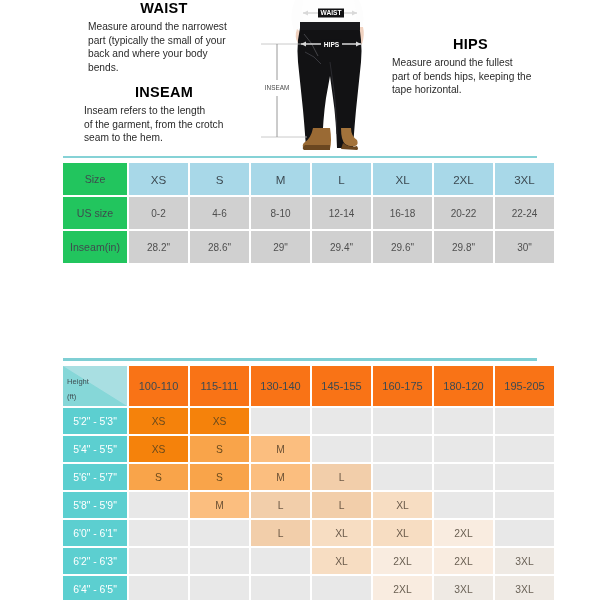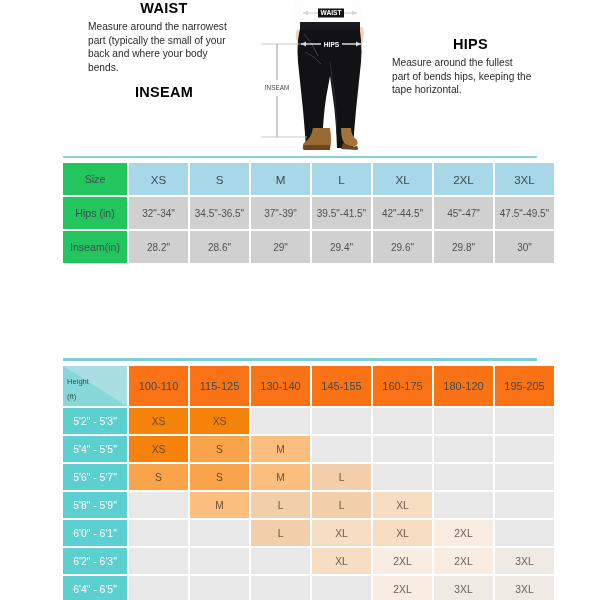--- a/index.html
+++ b/index.html
@@ -141,20 +141,23 @@
 
   <div class="blurb blurb-waist">
     <div class="bt">WAIST</div>
     <div class="bp">Measure around the narrowest
 part (typically the small of your
 back and where your body bends.</div>
   </div>
 
   <div class="blurb blurb-inseam">
     <div class="bt">INSEAM</div>
+    <div class="bp">Inseam refers to the length
+of the garment, from the crotch
+seam to the hem.</div>
   </div>
 
   <div class="blurb blurb-hips">
     <div class="bt">HIPS</div>
     <div class="bp">Measure around the fullest
 part of bends hips, keeping the
 tape horizontal.</div>
   </div>
 
   <div class="figure-wrap">
@@ -222,28 +225,28 @@
         <td class="rowhead">Size</td>
         <td class="colhead">XS</td>
         <td class="colhead">S</td>
         <td class="colhead">M</td>
         <td class="colhead">L</td>
         <td class="colhead">XL</td>
         <td class="colhead">2XL</td>
         <td class="colhead">3XL</td>
       </tr>
       <tr>
-        <td class="rowhead">Hips (in)</td>
-        <td class="cell">32"-34"</td>
-        <td class="cell">34.5"-36.5"</td>
-        <td class="cell">37"-39"</td>
-        <td class="cell">39.5"-41.5"</td>
-        <td class="cell">42"-44.5"</td>
-        <td class="cell">45"-47"</td>
-        <td class="cell">47.5"-49.5"</td>
+        <td class="rowhead">US size</td>
+        <td class="cell">0-2</td>
+        <td class="cell">4-6</td>
+        <td class="cell">8-10</td>
+        <td class="cell">12-14</td>
+        <td class="cell">16-18</td>
+        <td class="cell">20-22</td>
+        <td class="cell">22-24</td>
       </tr>
       <tr>
         <td class="rowhead">Inseam(in)</td>
         <td class="cell">28.2"</td>
         <td class="cell">28.6"</td>
         <td class="cell">29"</td>
         <td class="cell">29.4"</td>
         <td class="cell">29.6"</td>
         <td class="cell">29.8"</td>
         <td class="cell">30"</td>
@@ -264,21 +267,21 @@
       <col style="width:59px">
       <col style="width:59px">
   </colgroup>
   <tbody id="fit-table-body">
       <tr>
         <td class="corner">
           <span class="wlab">Weight<br>(lb)</span>
           <span class="hlab">Height<br>(ft)</span>
         </td>
         <td class="whead">100-110</td>
-        <td class="whead">115-125</td>
+        <td class="whead">115-111</td>
         <td class="whead">130-140</td>
         <td class="whead">145-155</td>
         <td class="whead">160-175</td>
         <td class="whead">180-120</td>
         <td class="whead">195-205</td>
       </tr>
       <tr>
         <td class="hhead">5'2" - 5'3"</td>
         <td class="s-XS">XS</td>
         <td class="s-XS">XS</td>

